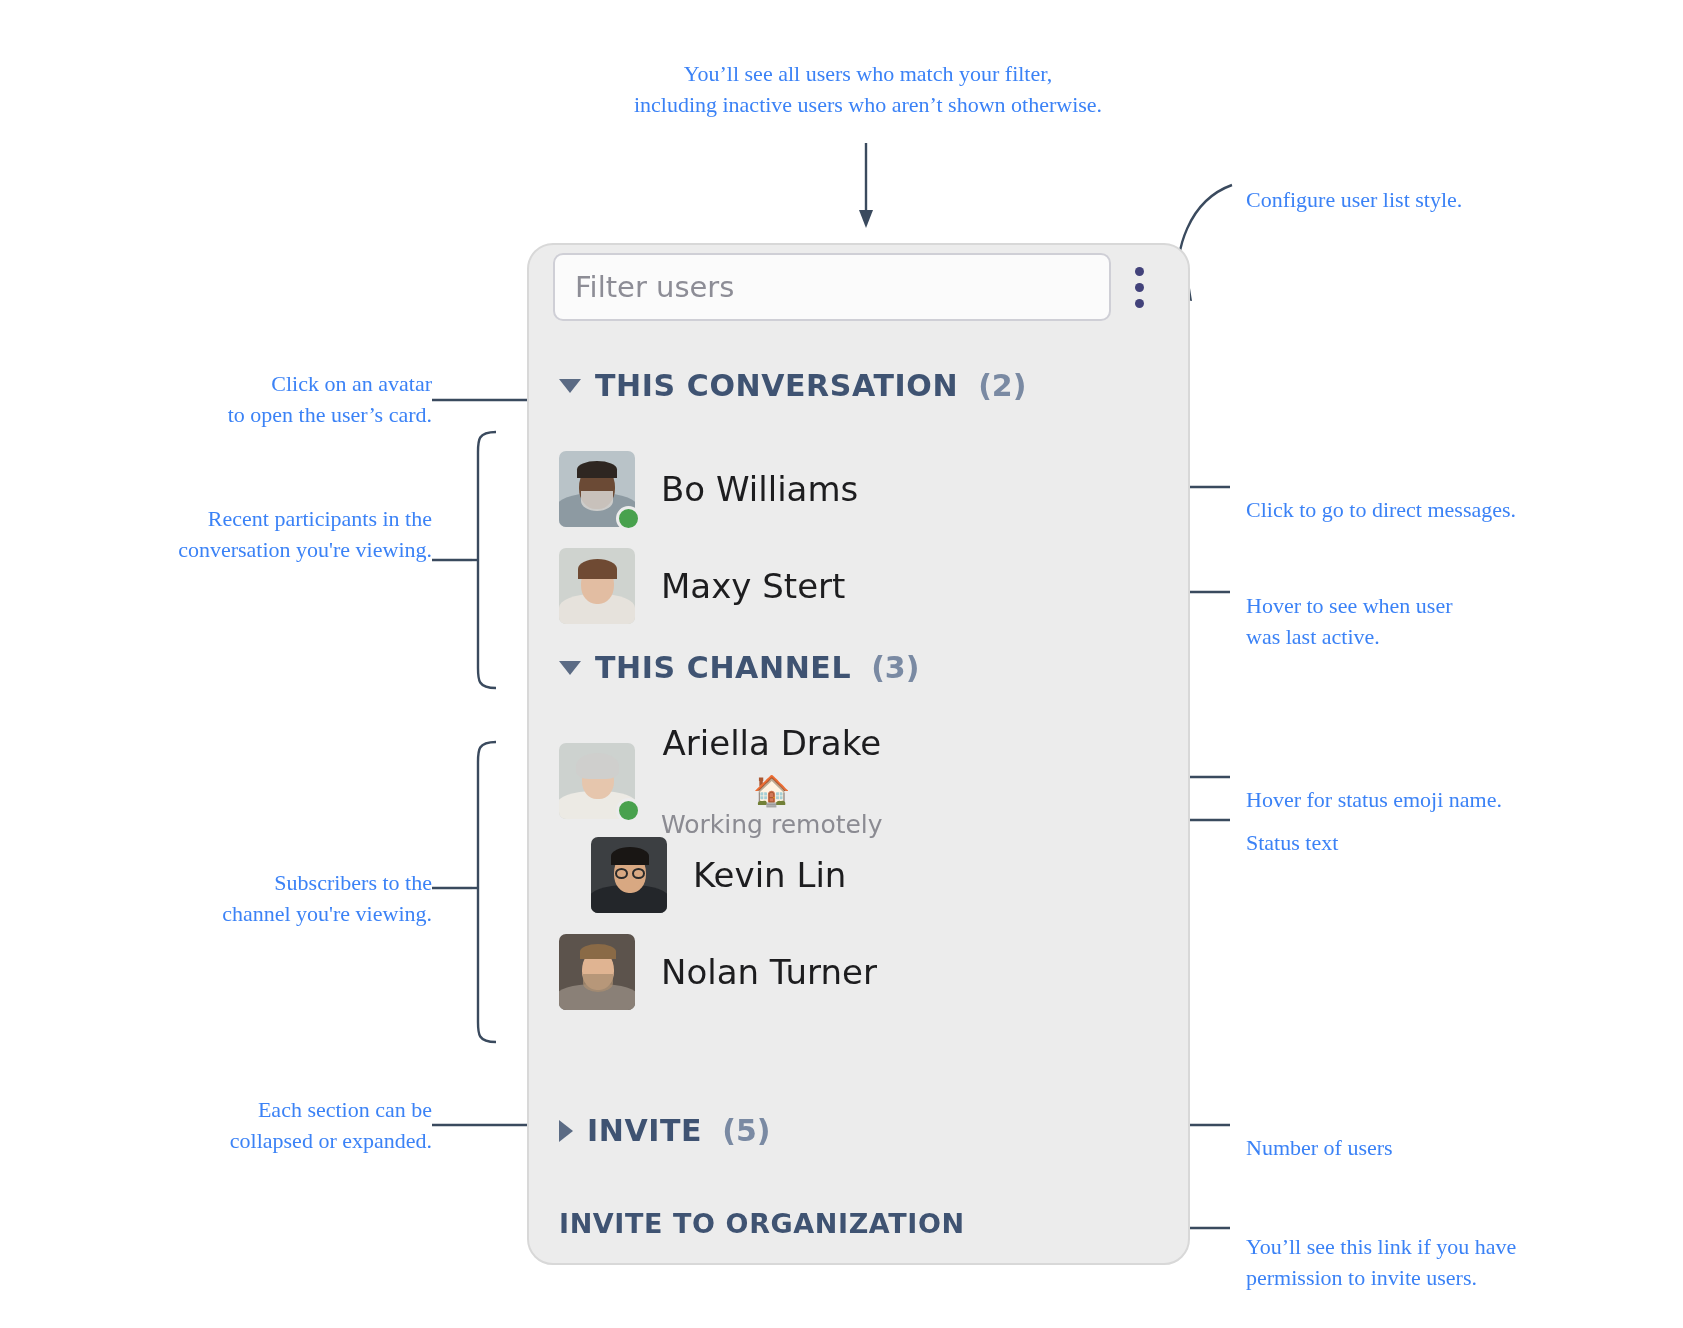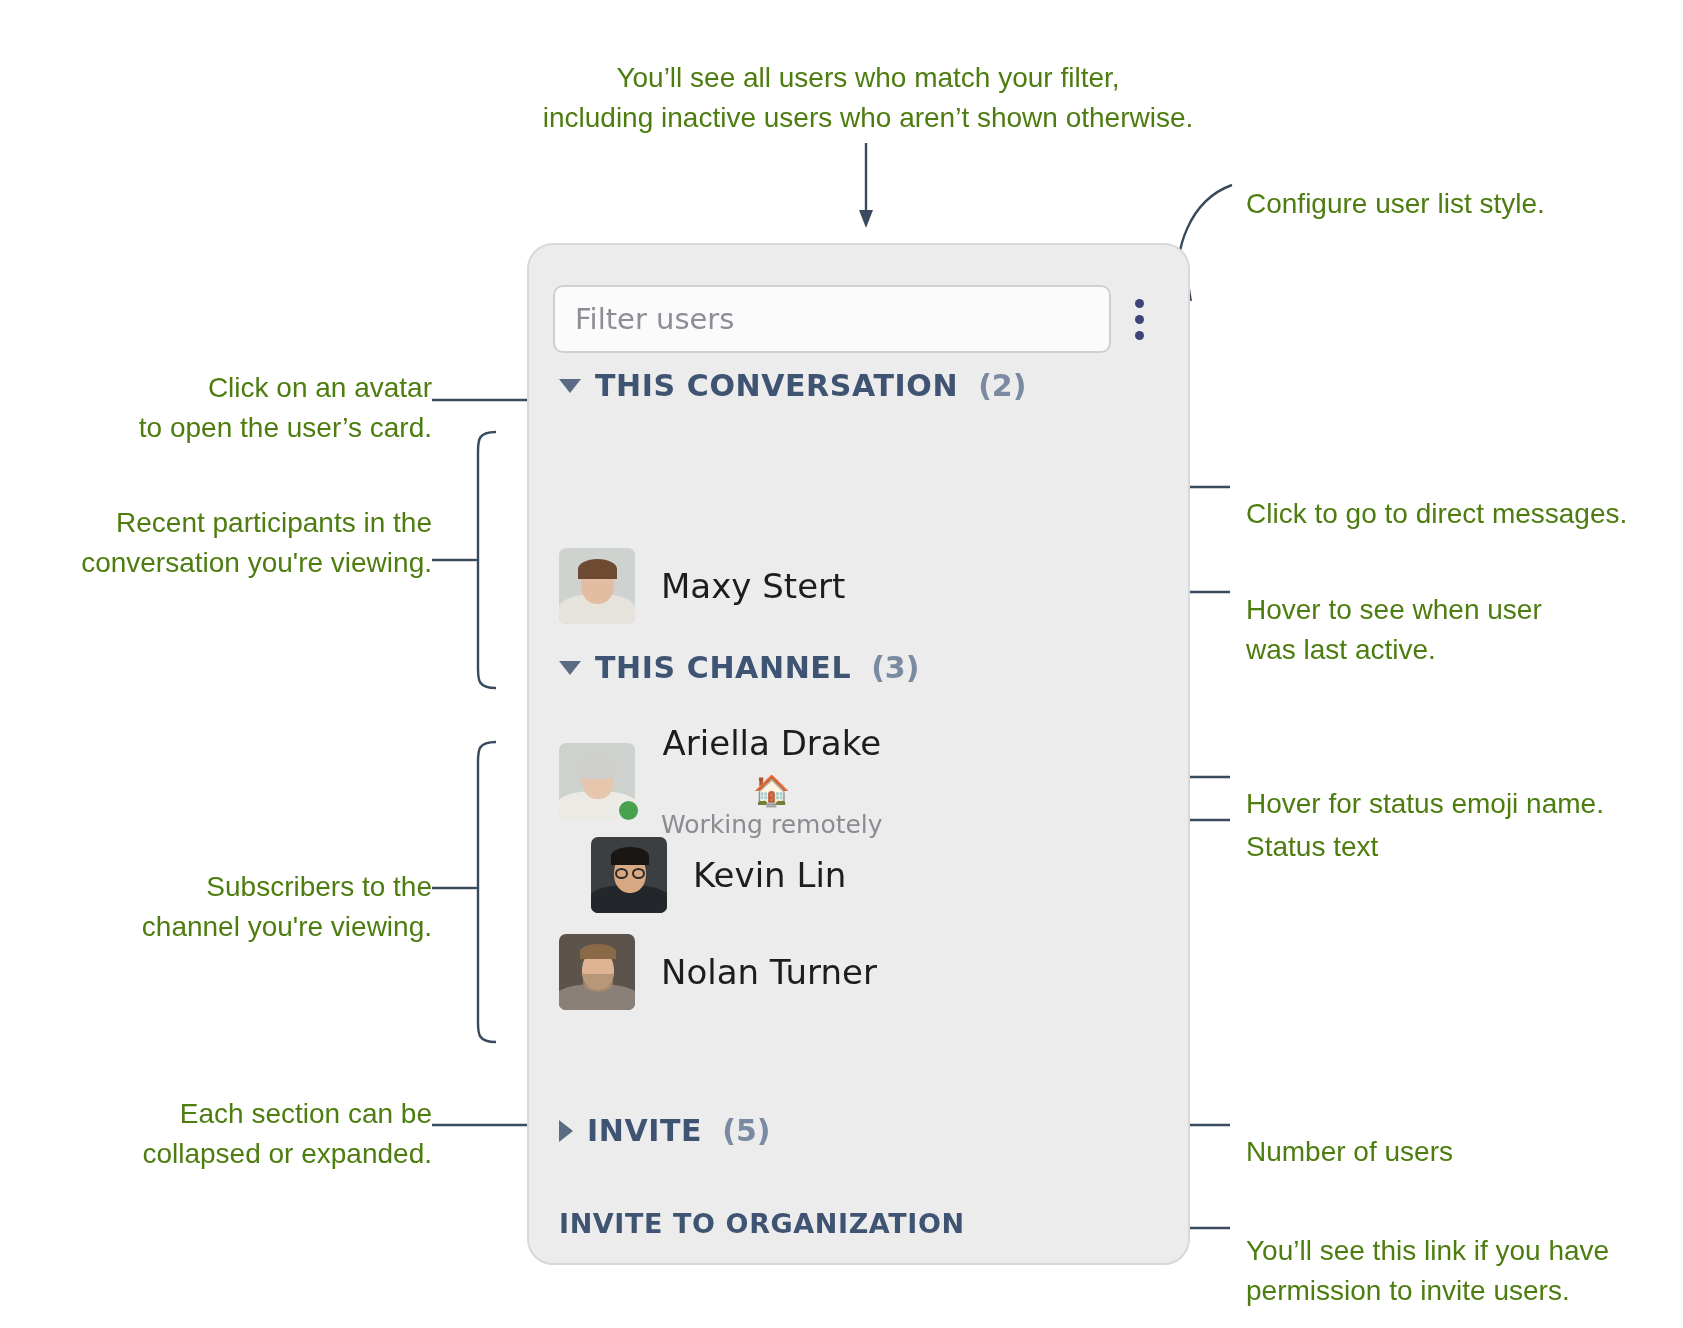--- a/index.html
+++ b/index.html
@@ -8,23 +8,23 @@
     width: 1683px; height: 1328px;
     background: #ffffff;
     font-family: "DejaVu Sans", sans-serif;
     overflow: hidden;
   }
   #stage { position: relative; width: 1683px; height: 1328px; }
 
   
   .anno {
     position: absolute;
-    color: #4d7c0f;
-    font-family: Liberation Sans, sans-serif;
-    font-size: 28px;
+    color: #3b82f6;
+    font-family: Liberation Serif, serif;
+    font-size: 22px;
     line-height: 1.42;
     white-space: pre-line;
   }
   .anno.r { text-align: right; }
   .anno.l { text-align: left; margin-top: 24px; }
   .anno.c { text-align: center; }
 
   
   #lines { position: absolute; left: 0; top: 0; width: 1683px; height: 1328px; pointer-events: none; }
 
@@ -33,21 +33,21 @@
     position: absolute;
     left: 527px; top: 243px;
     width: 663px; height: 1022px;
     background: #ececec;
     border: 2px solid #d8d8d8;
     border-radius: 26px;
   }
 
   .filter-row {
     position: absolute;
-    left: 24px; top: 40px;
+    left: 24px; top: 8px;
     width: 615px; height: 68px;
     display: flex; align-items: center;
   }
   .filter-input {
     width: 558px; height: 68px;
     background: #fbfbfb;
     border: 2px solid #cfcfd6;
     border-radius: 10px;
     padding: 0 20px;
     font-family: "DejaVu Sans", sans-serif;
@@ -235,20 +235,35 @@
           <i></i>
       </div>
     </div>
 
     <div class="section-head" style="top:123px;">
       <span class="tri down"></span>
       <span class="sec-title">THIS CONVERSATION</span>
       <span class="sec-count">(2)</span>
     </div>
 
+    <div class="user-row" style="top:206px;">
+      <div class="avatar-wrap">
+        <div class="avatar">
+          <div class="face">
+            <div class="bg" style="background:#b9c3c8;"></div>
+            <div class="body" style="width:84px;height:34px;background:#8d9aa2;"></div>
+            <div class="head" style="left:20px;top:14px;width:36px;height:44px;background:#6b4a35;"></div>
+            <div class="hair" style="left:18px;top:10px;width:40px;height:17px;border-radius:50% 50% 0 0;background:#2e2621;"></div>
+            <div class="beard" style="left:22px;top:40px;width:32px;height:20px;background:#d8d6d2;opacity:.85;"></div>
+          </div>
+        </div>
+        <div class="dot"></div>
+      </div>
+      <div class="uname">Bo Williams</div>
+    </div>
 
     <div class="user-row" style="top:303px;">
       <div class="avatar-wrap">
         <div class="avatar">
           <div class="face">
             <div class="bg" style="background:#cfd3cf;"></div>
             <div class="body" style="width:76px;height:30px;background:#e6e2dc;"></div>
             <div class="head" style="left:22px;top:16px;width:33px;height:40px;background:#e2bda2;"></div>
             <div class="hair" style="left:19px;top:11px;width:39px;height:20px;border-radius:50% 50% 0 0;background:#6f4a33;"></div>
           </div>

